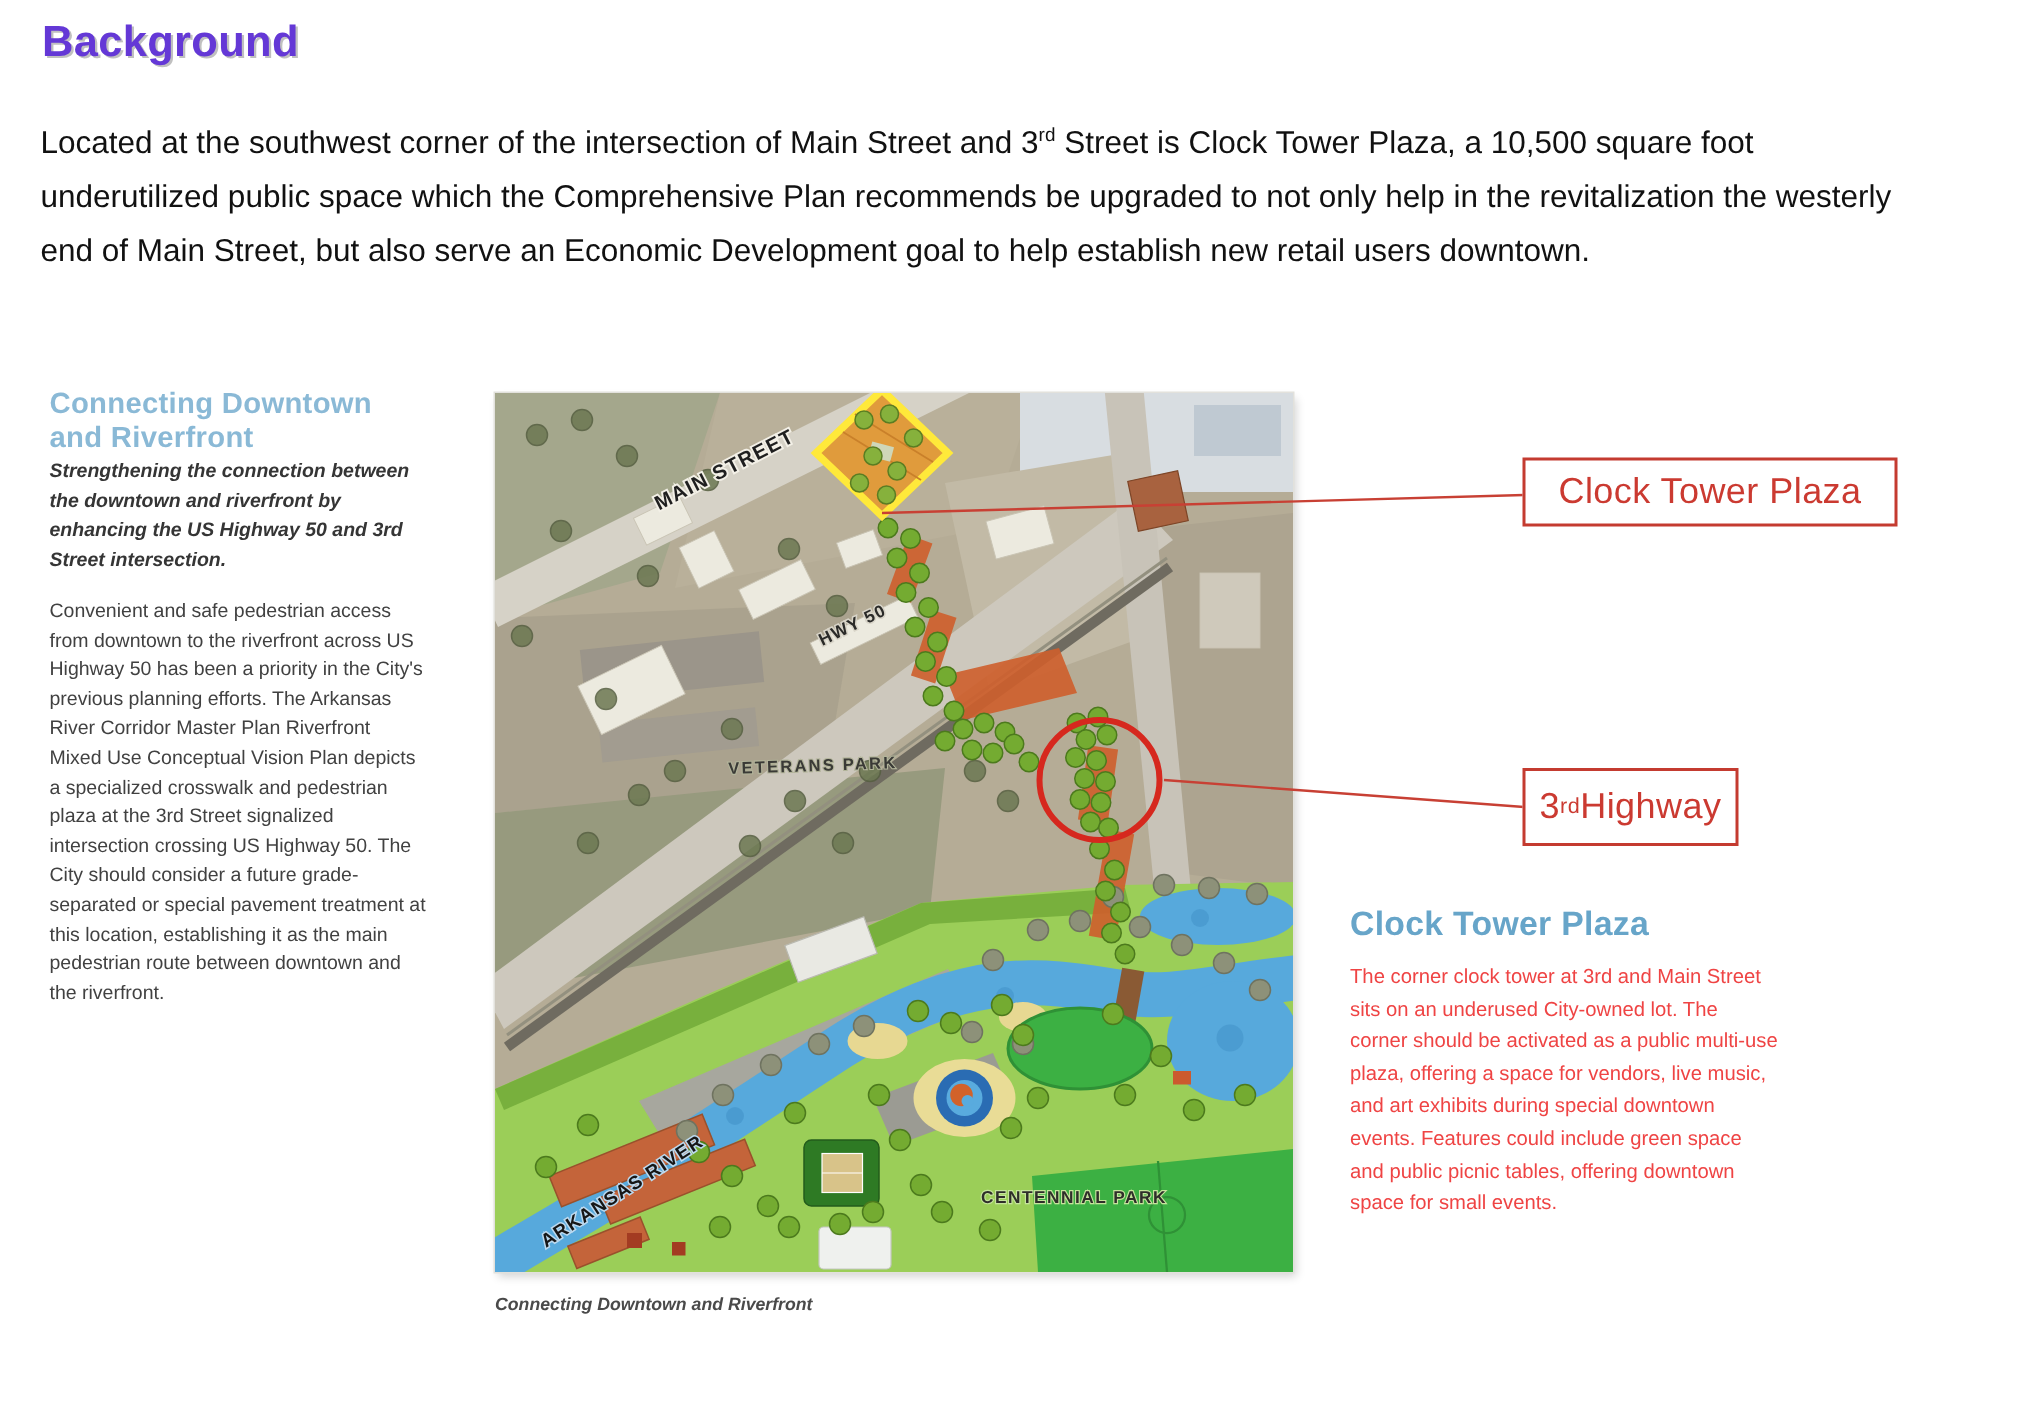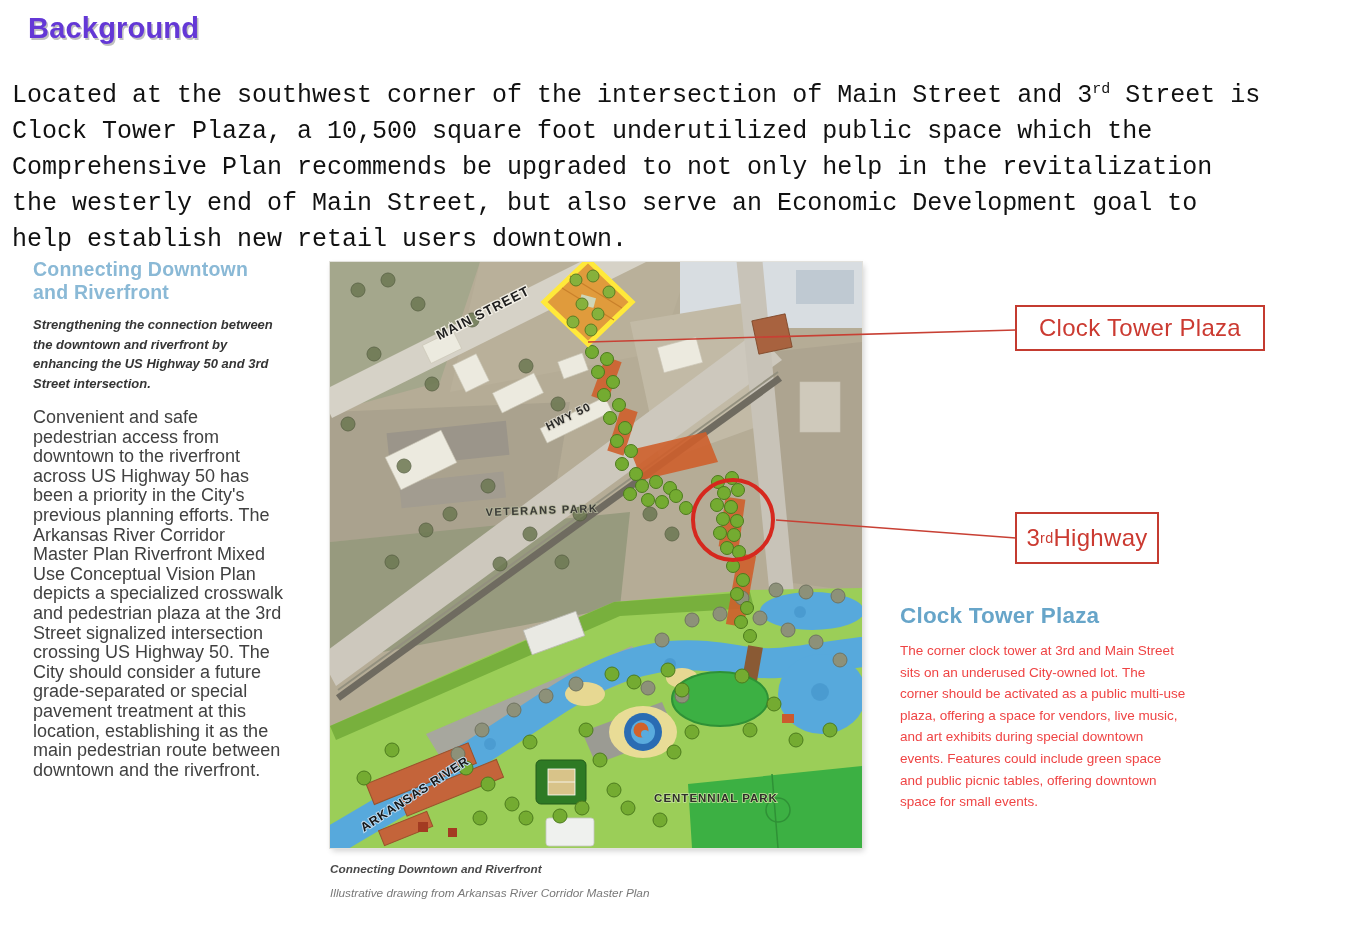--- a/index.html
+++ b/index.html
@@ -9,36 +9,36 @@
     position: relative; width: 1360px; height: 942px; background: #fff; overflow: hidden;
   }
   
   #title {
     position: absolute; left: 28px; top: 12px;
     font-size: 29px; font-weight: bold; letter-spacing: 0.2px;
     color: #6438d6;
     text-shadow: 1.5px 1.5px 0 rgba(140,140,140,0.55);
   }
   #intro {
-    position: absolute; left: 12px; top: 78px; width: 1250px;
-    font-size: 25px; line-height: 36px; color: #111; font-family: Liberation Mono, monospace;
+    position: absolute; left: 27px; top: 78px; width: 1250px;
+    font-size: 21px; line-height: 36px; color: #111;
   }
   #intro sup, .red-box sup { font-size: 60%; vertical-align: super; line-height: 0; }
   
   #sidebar { position: absolute; left: 33px; top: 258px; width: 252px; }
   #sidebar .sb-heading {
     color: #8ab9d6; font-size: 19.5px; font-weight: bold; line-height: 23px;
     letter-spacing: 0.2px;
   }
   #sidebar .sb-lede {
-    margin-top: 11px; font-size: 13px; font-weight: bold; font-style: italic;
+    margin-top: 0; font-size: 13px; font-weight: bold; font-style: italic;
     line-height: 19.5px; color: #353535;
   }
   #sidebar .sb-body {
-    margin-top: 15px; font-size: 18px; line-height: 19.6px; color: #414141;
+    margin-top: 15px; font-size: 13px; line-height: 19.6px; color: #414141;
   }
   
   #map-wrap {
     position: absolute; left: 330px; top: 262px; width: 532px; height: 586px;
     box-shadow: 0 0 0 1px #e2e1dc, 2px 3px 6px rgba(0,0,0,0.18);
     z-index: 1; background: #b5ac96;
   }
   #map-wrap svg { display: block; width: 532px; height: 586px; }
   .map-label { font-family: "Liberation Sans", sans-serif; font-weight: bold; paint-order: stroke; }
   
@@ -322,16 +322,15 @@
       <span> Highway</span>
   </div>
 
   <div id="panel">
     <div class="panel-heading">Clock Tower Plaza</div>
     <div class="panel-body">The corner clock tower at 3rd and Main Street sits on an underused City-owned lot. The corner should be activated as a public multi-use plaza, offering a space for vendors, live music, and art exhibits during special downtown events. Features could include green space and public picnic tables, offering downtown space for small events.</div>
   </div>
 
   <div id="caption">
     <div class="cap-title">Connecting Downtown and Riverfront</div>
-    <div class="cap-credit">Illustrative drawing from Arkansas River Corridor Master Plan</div>
   </div>
 
 </div>
 
 </body></html>

